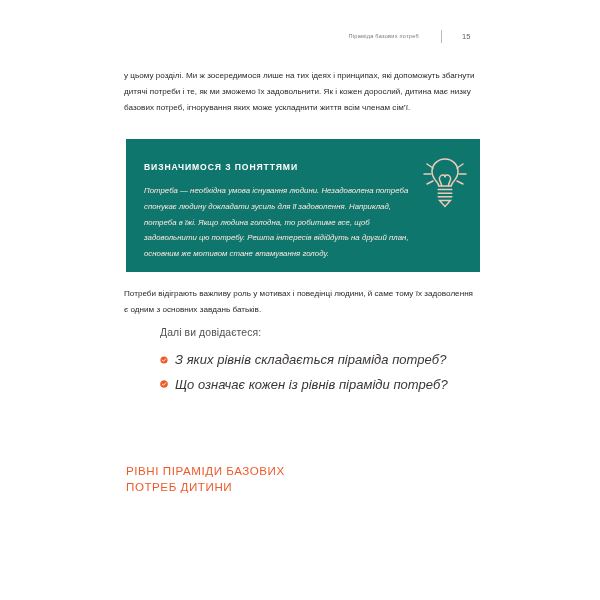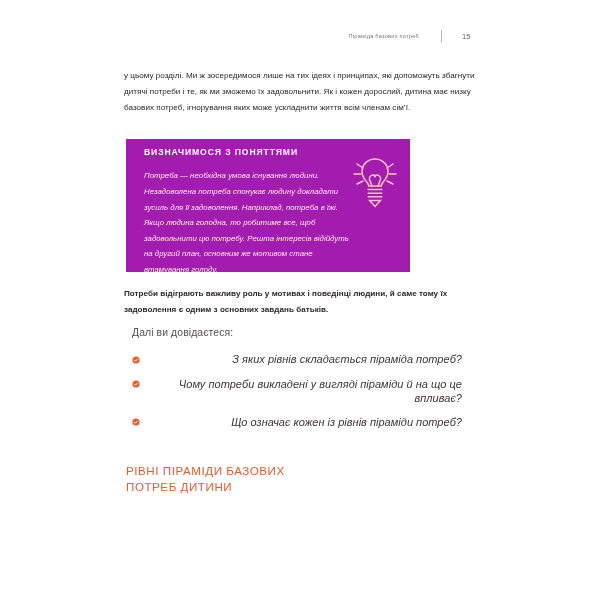--- a/index.html
+++ b/index.html
@@ -70,33 +70,33 @@
   p.body-par {
     margin: 0;
     font-size: 8.1px;
     line-height: 16.1px;
     color: #2b2827;
     letter-spacing: 0.02px;
     text-align: left;
   }
 
   .intro { top: 68px; }
-  .after-box { top: 286px; font-weight: bold; }
+  .after-box { top: 286px; }
   .closing { top: 512px; }
 
   
   .callout {
     position: absolute;
     left: 126px;
     top: 139px;
-    width: 284px;
+    width: 354px;
     height: 133px;
-    background: #a21caf;
+    background: #0f766e;
     box-sizing: border-box;
-    padding: 9px 56px 16px 18px;
+    padding: 24px 56px 16px 18px;
     overflow: hidden;
   }
   .callout-title {
     margin: 0 0 11px 0;
     font-size: 8.6px;
     font-weight: bold;
     letter-spacing: 0.9px;
     color: #ffffff;
     line-height: 1.1;
     text-transform: uppercase;
@@ -116,47 +116,46 @@
     width: 46px;
     height: 56px;
     opacity: 0.92;
     pointer-events: none;
   }
   .callout-icon svg { display: block; width: 100%; height: 100%; }
 
   
   .lookahead {
     position: absolute;
-    left: 132px;
+    left: 160px;
     top: 327px;
     width: 330px;
   }
   .lookahead-title {
     margin: 0 0 14px 0;
     font-size: 10.4px;
     font-weight: normal;
     color: #55514f;
     letter-spacing: 0.1px;
     line-height: 1.2;
   }
   ul.lookahead-list {
     list-style: none;
     margin: 0;
     padding: 0;
   }
   ul.lookahead-list > li {
     position: relative;
     padding-left: 15px;
     margin-bottom: 11px;
-    font-size: 11px;
+    font-size: 13px;
     line-height: 13.6px;
     font-style: italic;
     color: #3b3735;
     letter-spacing: 0.02px;
-    text-align: right;
   }
   ul.lookahead-list > li:last-child { margin-bottom: 0; }
   .bullet-check {
     position: absolute;
     left: 0;
     top: 2.2px;
     width: 8px;
     height: 8px;
     display: block;
   }
@@ -236,21 +235,20 @@
         </span>
         <span>З яких рівнів складається піраміда потреб?</span>
       </li>
       <li>
         <span class="bullet-check">
           <svg viewBox="0 0 16 16" xmlns="http://www.w3.org/2000/svg">
             <circle cx="8" cy="8" r="7.2" fill="#ef5a2a"></circle>
             <path d="M4.6 8.2l2.3 2.3 4.5-4.7" fill="none" stroke="#ffffff" stroke-width="1.9" stroke-linecap="round" stroke-linejoin="round"></path>
           </svg>
         </span>
-        <span>Чому потреби викладені у вигляді піраміди й на що це впливає?</span>
       </li>
       <li>
         <span class="bullet-check">
           <svg viewBox="0 0 16 16" xmlns="http://www.w3.org/2000/svg">
             <circle cx="8" cy="8" r="7.2" fill="#ef5a2a"></circle>
             <path d="M4.6 8.2l2.3 2.3 4.5-4.7" fill="none" stroke="#ffffff" stroke-width="1.9" stroke-linecap="round" stroke-linejoin="round"></path>
           </svg>
         </span>
         <span>Що означає кожен із рівнів піраміди потреб?</span>
       </li>

